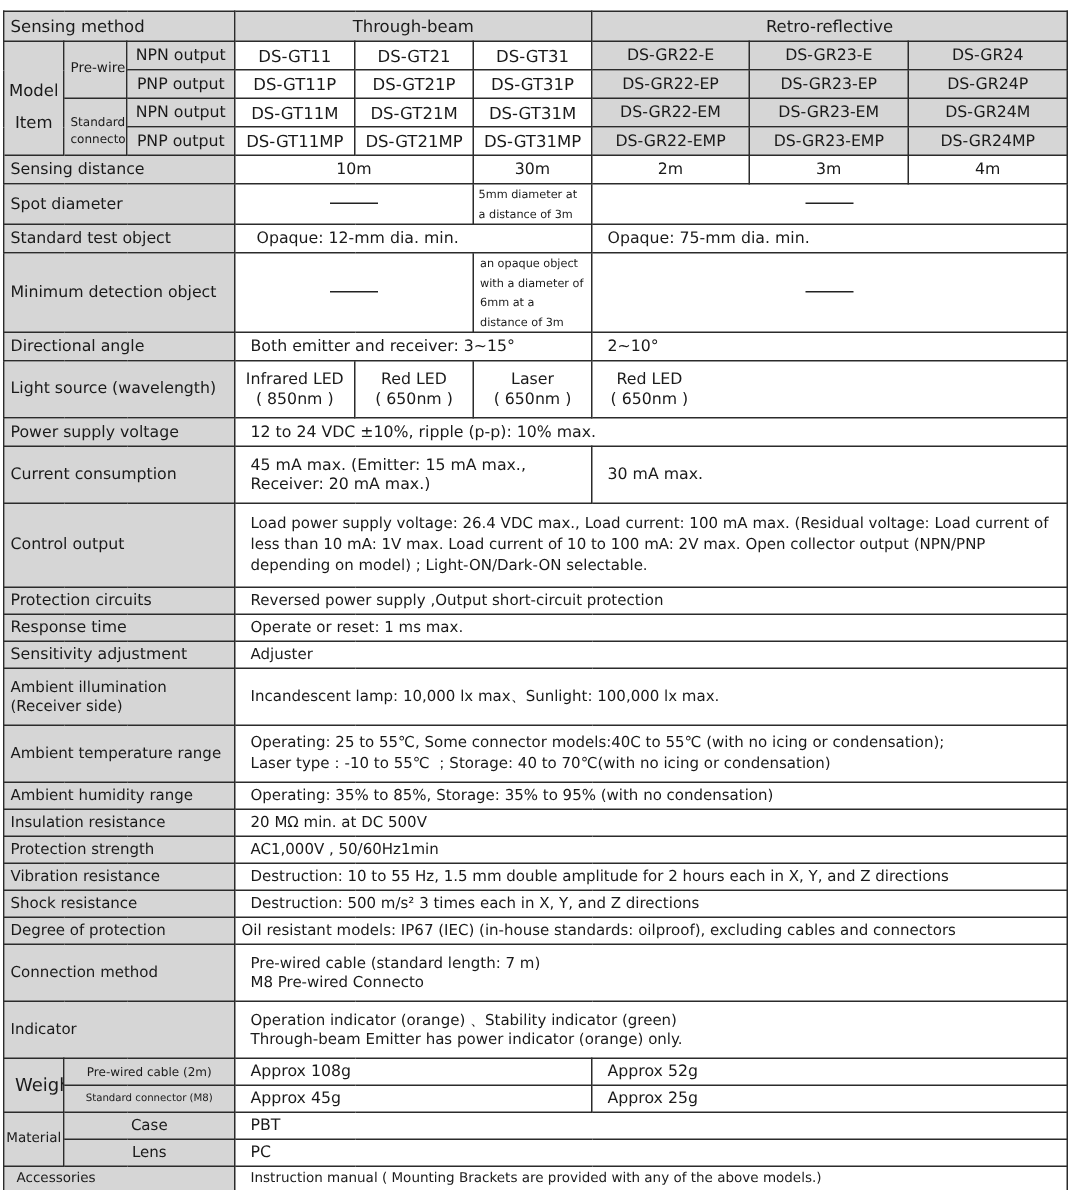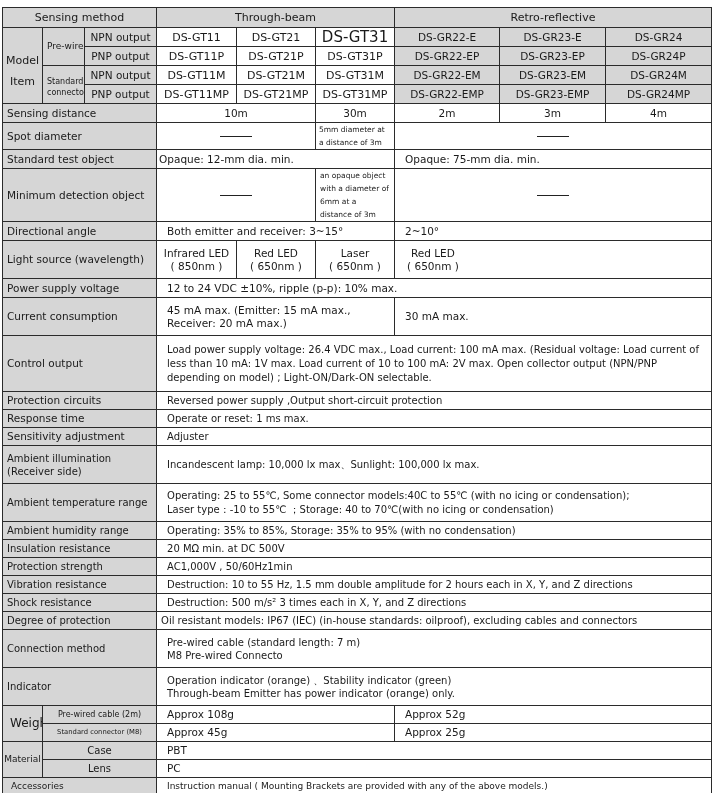--- a/index.html
+++ b/index.html
@@ -2,21 +2,21 @@
 <html><head>
 <meta charset="utf-8">
 <style>
   html, body { margin: 0; padding: 0; background: #ffffff; }
   body { width: 713px; height: 793px; overflow: hidden; font-family: "DejaVu Sans", sans-serif; color: #1a1a1a; }
   .wrap { position: absolute; left: 2px; top: 7px; width: 709px; }
   table.spec { border-collapse: collapse; table-layout: fixed; width: 709px; font-size: 10.5px; }
   table.spec td { border: 1px solid #2b2b2b; padding: 0 4px; vertical-align: middle; overflow: hidden; white-space: nowrap; line-height: 13px; }
   table.spec td.h { background: #d6d6d6; }
   td.c { text-align: center; }
-  td.r { text-align: center; }
+  td.r { text-align: left; }
   td.l { text-align: left; }
   .sm { font-size: 9px; }
   .tiny { font-size: 7.5px; line-height: 9px; white-space: normal !important; }
   .dash { display: inline-block; width: 32px; border-top: 1px solid #222; vertical-align: middle; }
   .nobottom { border-bottom: none !important; }
   .model-lbl { line-height: 14px; }
 </style>
 </head>
 <body>
 
@@ -42,21 +42,21 @@
   </tr>
   <tr style="height:19px">
     <td class="h c nobottom model-lbl" rowspan="4" style="padding:0 1px;vertical-align:bottom;">
       <div style="font-size:11px;margin-bottom:8px">Model</div>
       <div style="font-size:11px;margin-bottom:15px">Item</div>
     </td>
     <td class="h c sm" rowspan="2">Pre-wired</td>
     <td class="h c">NPN output</td>
     <td class="c" style="font-size:11px">DS-GT11</td>
     <td class="c" style="font-size:11px">DS-GT21</td>
-    <td class="c" style="font-size:15px">DS-GT31</td>
+    <td class="c" style="font-size:11px">DS-GT31</td>
     <td class="h c">DS-GR22-E</td>
     <td class="h c">DS-GR23-E</td>
     <td class="h c">DS-GR24</td>
   </tr>
   <tr style="height:19px">
     <td class="h c">PNP output</td>
     <td class="c" style="font-size:11px">DS-GT11P</td>
     <td class="c" style="font-size:11px">DS-GT21P</td>
     <td class="c" style="font-size:11px">DS-GT31P</td>
     <td class="h c">DS-GR22-EP</td>
@@ -97,21 +97,21 @@
 
   <tr style="height:19px">
     <td class="h l" colspan="3">Spot diameter</td>
     <td class="c" colspan="2"><span class="dash"></span></td>
     <td class="tiny" style="padding:0 3px">5mm diameter at a distance of 3m</td>
     <td class="c" colspan="3"><span class="dash"></span></td>
   </tr>
 
   <tr style="height:19px">
     <td class="h l" colspan="3">Standard test object</td>
-    <td class="l" colspan="3" style="padding-left:2px">Opaque: 12-mm dia. min.</td>
+    <td class="l" colspan="3" style="padding-left:14px">Opaque: 12-mm dia. min.</td>
     <td class="l" colspan="3" style="padding-left:10px">Opaque: 75-mm dia. min.</td>
   </tr>
 
   <tr style="height:38px">
     <td class="h l" colspan="3">Minimum detection object</td>
     <td class="c" colspan="2"><span class="dash"></span></td>
     <td class="tiny" style="padding:0 4px">an opaque object with a diameter of 6mm at a distance of 3m</td>
     <td class="c" colspan="3"><span class="dash"></span></td>
   </tr>
 

